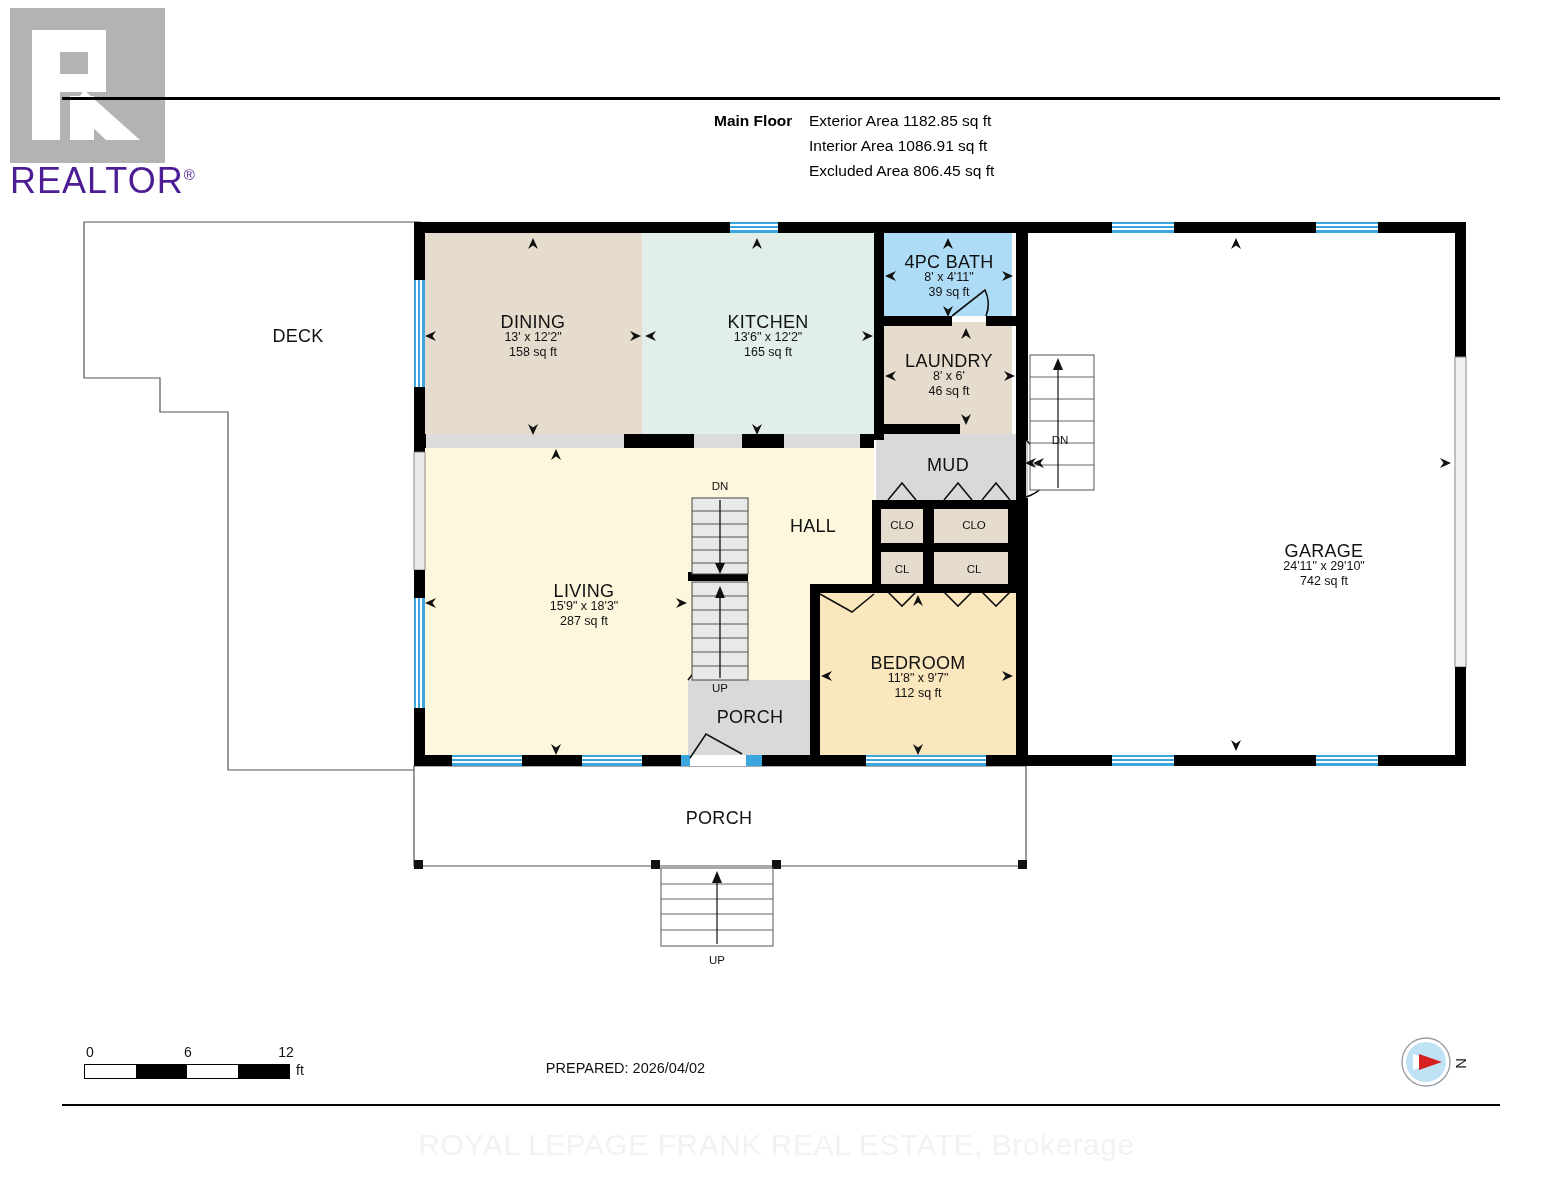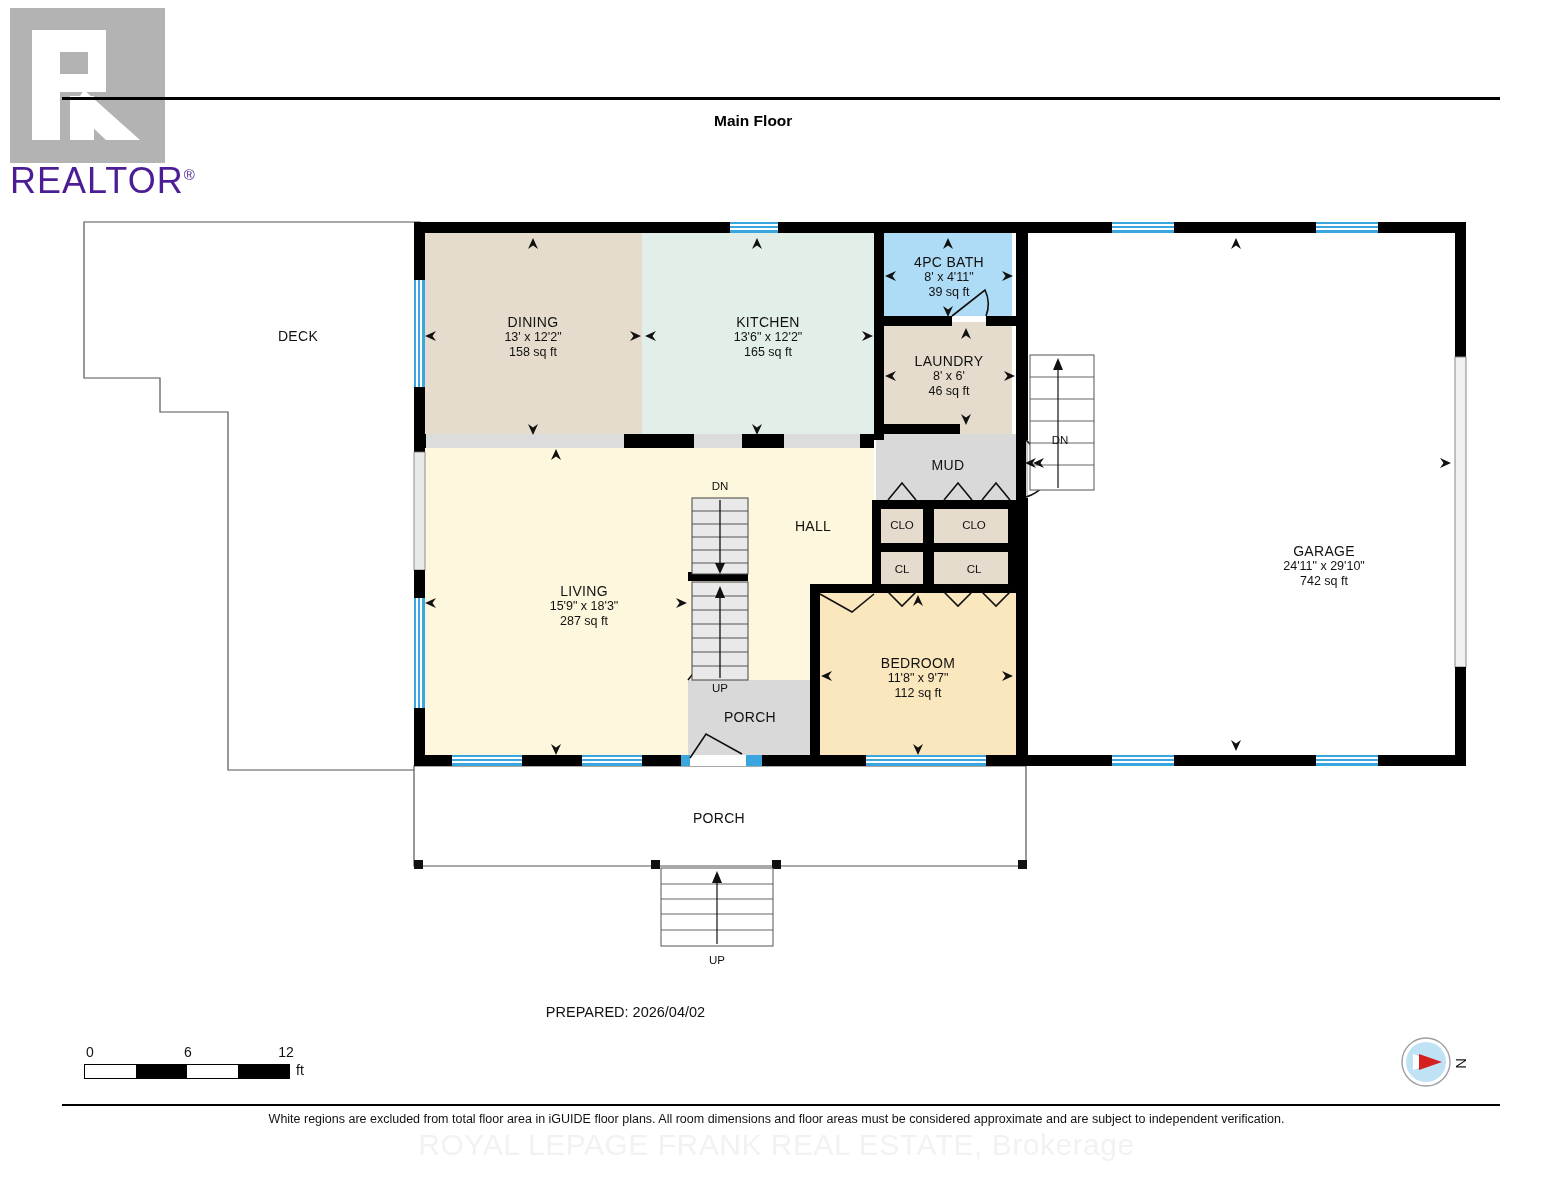--- a/index.html
+++ b/index.html
@@ -96,21 +96,21 @@
 
   .lbl {
     position: absolute;
     text-align: center;
     font-size: 12.5px;
     line-height: 15px;
     color: #111;
     white-space: nowrap;
     transform: translateX(-50%);
   }
-  .lbl .nm { font-size: 14px; letter-spacing: .3px; }
+  .lbl .nm { font-size: 18px; letter-spacing: .3px; }
   .lbl .dim { font-size: 12.5px; }
   .lbl .sq { font-size: 12.5px; }
   .lbl-sm { font-size: 11.5px; }
 
   
   #scale { position: absolute; left: 84px; top: 1044px; }
   #scale .nums { position: relative; height: 18px; width: 210px; }
   #scale .nums span {
     position: absolute; top: 0; font-size: 14px; color: #111;
     transform: translateX(-50%);
@@ -120,21 +120,21 @@
     border: 1px solid #000; display: flex; margin-top: 2px;
   }
   #scale .seg { flex: 1 1 0; }
   #scale .seg.black { background: #000; }
   #scale .seg.white { background: #fff; }
   #scale .ft {
     position: absolute; left: 212px; top: 18px; font-size: 14px; text-align: center;
   }
 
   #prepared {
-    position: absolute; left: 0; top: 1004px; width: 1251px;
+    position: absolute; left: 0; top: 1060px; width: 1251px;
     text-align: center; font-size: 14.5px; color: #111;
   }
 
   
   #compass { position: absolute; left: 1396px; top: 1032px; width: 72px; height: 60px; }
 
   #footer-rule {
     position: absolute; left: 62px; top: 1104px; width: 1438px; height: 2px; background: #000;
   }
   #disclaimer {
@@ -160,21 +160,25 @@
       <div class="r-stem" style="left:60px; top:88px; width:24px; height:44px;"></div>
       <svg width="155" height="155" style="position:absolute;left:0;top:0;" aria-hidden="true">
         <polygon points="74,82 130,132 96,132 62,100" fill="#ffffff"></polygon>
       </svg>
     </div>
     <div id="realtor-word"><span>REALTOR</span><sup>®</sup></div>
   </div>
 
   <div id="title-rule"></div>
   <div id="summary">
-    <span class="floor-label">Main Floor</span>
+    <span class="floor-label">Main Floor</span><span class="areas">
+      <div>Exterior Area 1182.85 sq ft</div>
+      <div>Interior Area 1086.91 sq ft</div>
+      <div>Excluded Area 806.45 sq ft</div>
+    </span>
   </div>
 
   <svg id="plan" viewBox="0 0 1553 1200">
     <defs>
       <g id="arrU">
           <path d="M0,-7 L5,4 L0,0.5 L-5,4 Z" fill="#111"></path>
         </g>
       <g id="arrD">
           <path d="M0,7 L5,-4 L0,-0.5 L-5,-4 Z" fill="#111"></path>
         </g>
@@ -483,16 +487,15 @@
     <svg width="72" height="60" viewBox="0 0 72 60">
       <circle cx="30" cy="30" r="24" fill="#ffffff" stroke="#9aa0a6" stroke-width="1.4"></circle>
       <circle cx="30" cy="30" r="20" fill="#bfe2f5"></circle>
       <polygon points="17,22 40,30 17,38" fill="#ffffff"></polygon>
       <polygon points="23,22 46,30 23,38" fill="#d62020"></polygon>
       <text x="60" y="26" font-family="Liberation Sans, sans-serif" font-size="15" fill="#111" transform="rotate(90 60 26)">N</text>
     </svg>
   </div>
 
   <div id="footer-rule"></div>
-  <div id="disclaimer">White regions are excluded from total floor area in iGUIDE floor plans. All room dimensions and floor areas must be considered approximate and are subject to independent verification.</div>
   <div id="watermark">ROYAL LEPAGE FRANK REAL ESTATE, Brokerage</div>
 
 </div>
 
 </body></html>

